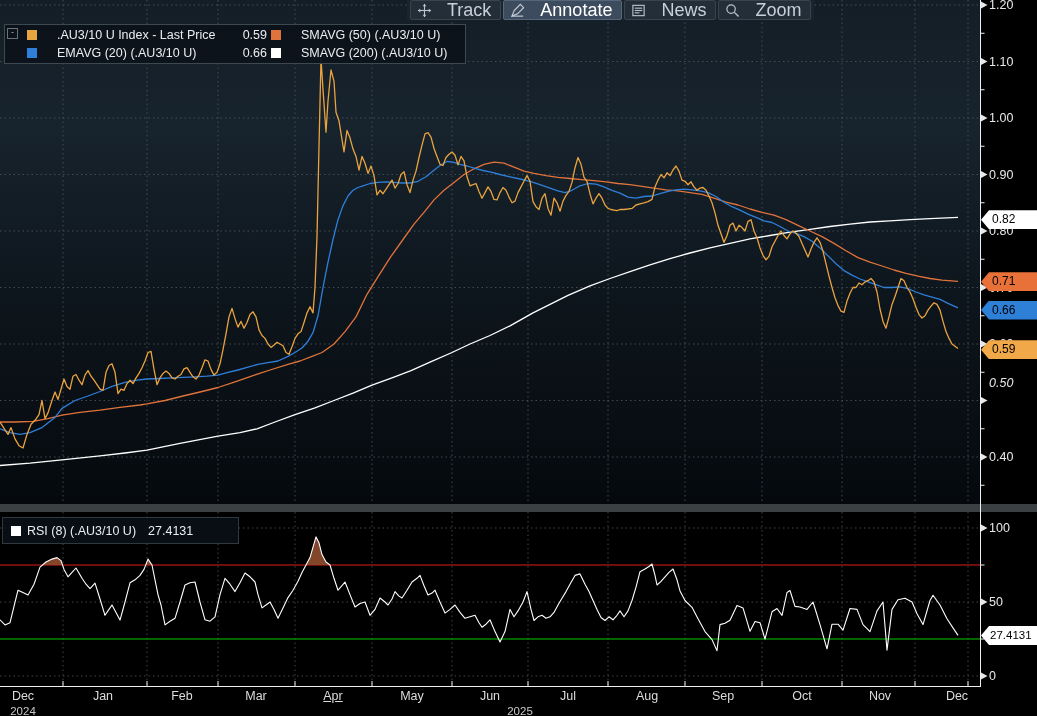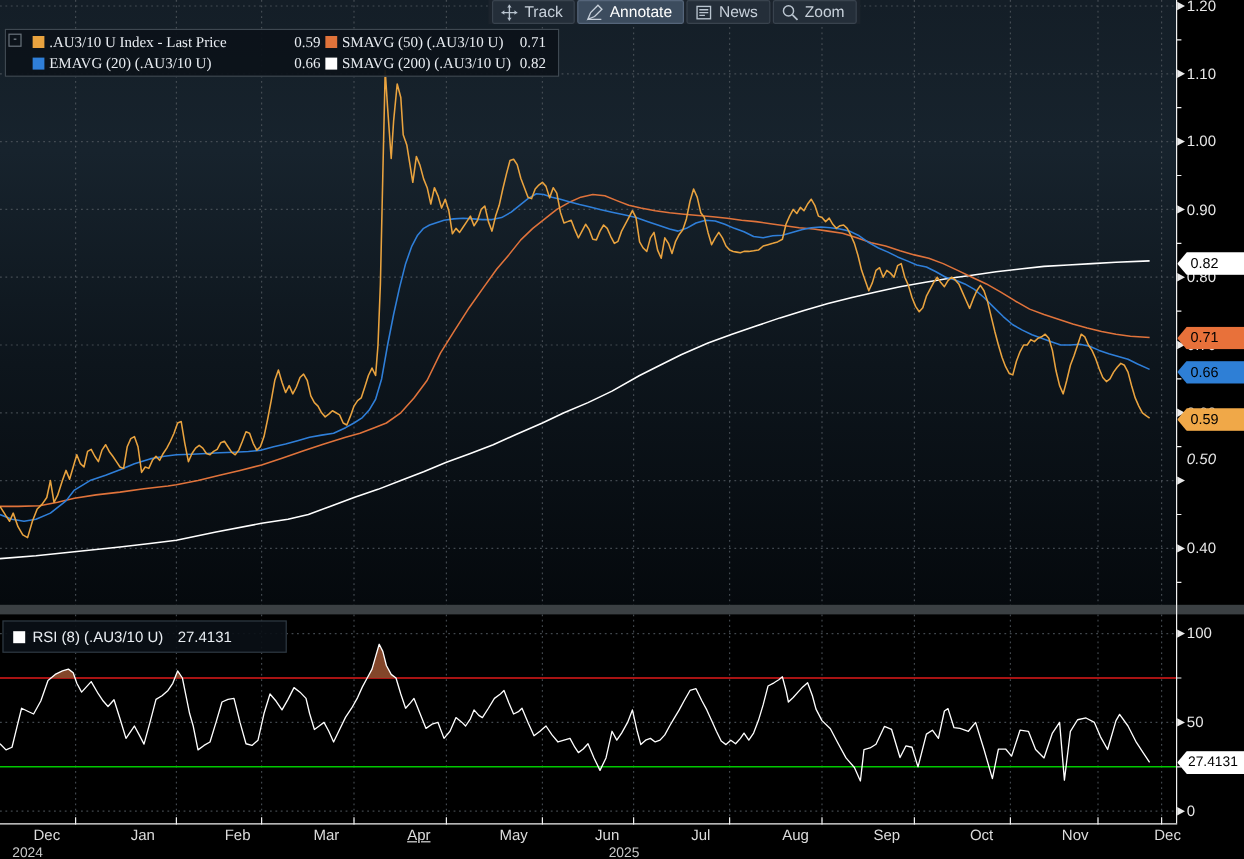--- a/index.html
+++ b/index.html
@@ -2,48 +2,48 @@
 <html><head>
 <meta charset="utf-8">
 <style>
   html,body{margin:0;padding:0;background:#000;}
   #screen{position:relative;width:1037px;height:716px;background:#000;overflow:hidden;
           font-family:"Liberation Sans","DejaVu Sans",sans-serif;-webkit-font-smoothing:antialiased;}
   #chart-svg{position:absolute;left:0;top:0;}
   
   .toolbar{position:absolute;left:407px;top:0;height:20px;display:flex;align-items:center;
            background:#1b232c;padding:0 3px;gap:2px;z-index:30;}
-  .tbtn{display:flex;align-items:center;gap:5px;height:18px;padding:0 9px 0 6px;
+  .tbtn{display:flex;align-items:center;gap:15px;height:18px;padding:0 9px 0 6px;
         background:#242e39;border:1px solid #39434e;border-radius:2px;color:#c7d0da;
-        font-size:13px;line-height:18px;cursor:pointer;white-space:nowrap;}
+        font-size:18px;line-height:18px;cursor:pointer;white-space:nowrap;}
   .tbtn.active{background:#3c4c5e;border-color:#55657a;color:#fff;}
   .tbtn svg{display:block;}
   
   .legend{position:absolute;left:4px;top:24px;width:462px;height:40px;background:rgba(12,18,25,0.94);
           border:1px solid #3e4851;z-index:25;box-sizing:border-box;
           display:grid;grid-template-columns:244px 1fr;grid-auto-rows:18px;align-content:center;
           padding:0 6px 0 22px;font-size:12.5px;color:#e9edf2;}
-  .lg-item{display:flex;align-items:center;gap:4px;overflow:hidden;cursor:pointer;font-family:Liberation Serif, serif;}
+  .lg-item{display:flex;align-items:center;gap:20px;overflow:hidden;cursor:pointer;}
   .lg-item .sw{width:10px;height:10px;flex:0 0 10px;}
   .lg-item .lab{white-space:nowrap;}
   .lg-item .val{margin-left:auto;padding-right:4px;}
   .collapse{position:absolute;left:3px;top:4px;width:9px;height:9px;border:1px solid #6a737c;
             color:#aab4be;font-size:9px;line-height:7px;text-align:center;z-index:26;cursor:pointer;}
   
   .rsi-legend{position:absolute;left:2px;top:517px;width:237px;height:27px;background:rgba(10,16,22,0.9);
               border:1px solid #2f3942;box-sizing:border-box;display:flex;align-items:center;gap:6px;
               padding:0 8px;font-size:12.5px;color:#e9edf2;z-index:25;}
   .rsi-legend .sw{width:10px;height:10px;background:#fff;flex:0 0 10px;}
   .rsi-legend .val{margin-left:6px;}
   
   .ytick{position:absolute;left:989px;color:#e8e8e8;font-size:12.5px;line-height:16px;z-index:10;}
   .flag{position:absolute;left:981px;width:56px;height:19px;line-height:19px;color:#000;
         font-size:12px;padding-left:11px;box-sizing:border-box;z-index:20;
         clip-path:polygon(0 50%,8px 0,100% 0,100% 100%,8px 100%);}
-  .mlabel{position:absolute;top:689px;transform:translateX(-50%);color:#dcdcdc;font-size:12.5px;z-index:10;margin-left:16px;}
+  .mlabel{position:absolute;top:689px;transform:translateX(-50%);color:#dcdcdc;font-size:12.5px;z-index:10;}
   .ylabel{position:absolute;top:705px;transform:translateX(-50%);color:#c8c8c8;font-size:11.5px;z-index:10;}
 </style>
 </head>
 <body>
 
 <div id="screen">
   <svg id="chart-svg" width="1037" height="716" viewBox="0 0 1037 716">
       <defs>
         <linearGradient id="bgg" x1="0" y1="0" x2="0" y2="1">
           <stop offset="0%" stop-color="#141e27"></stop>

